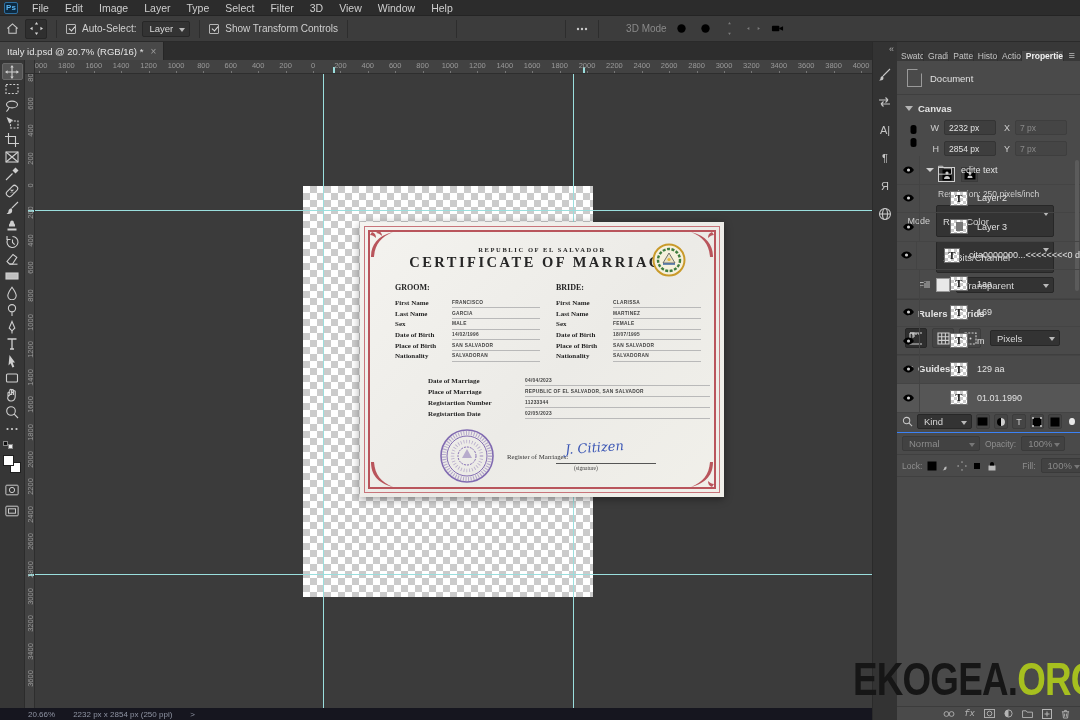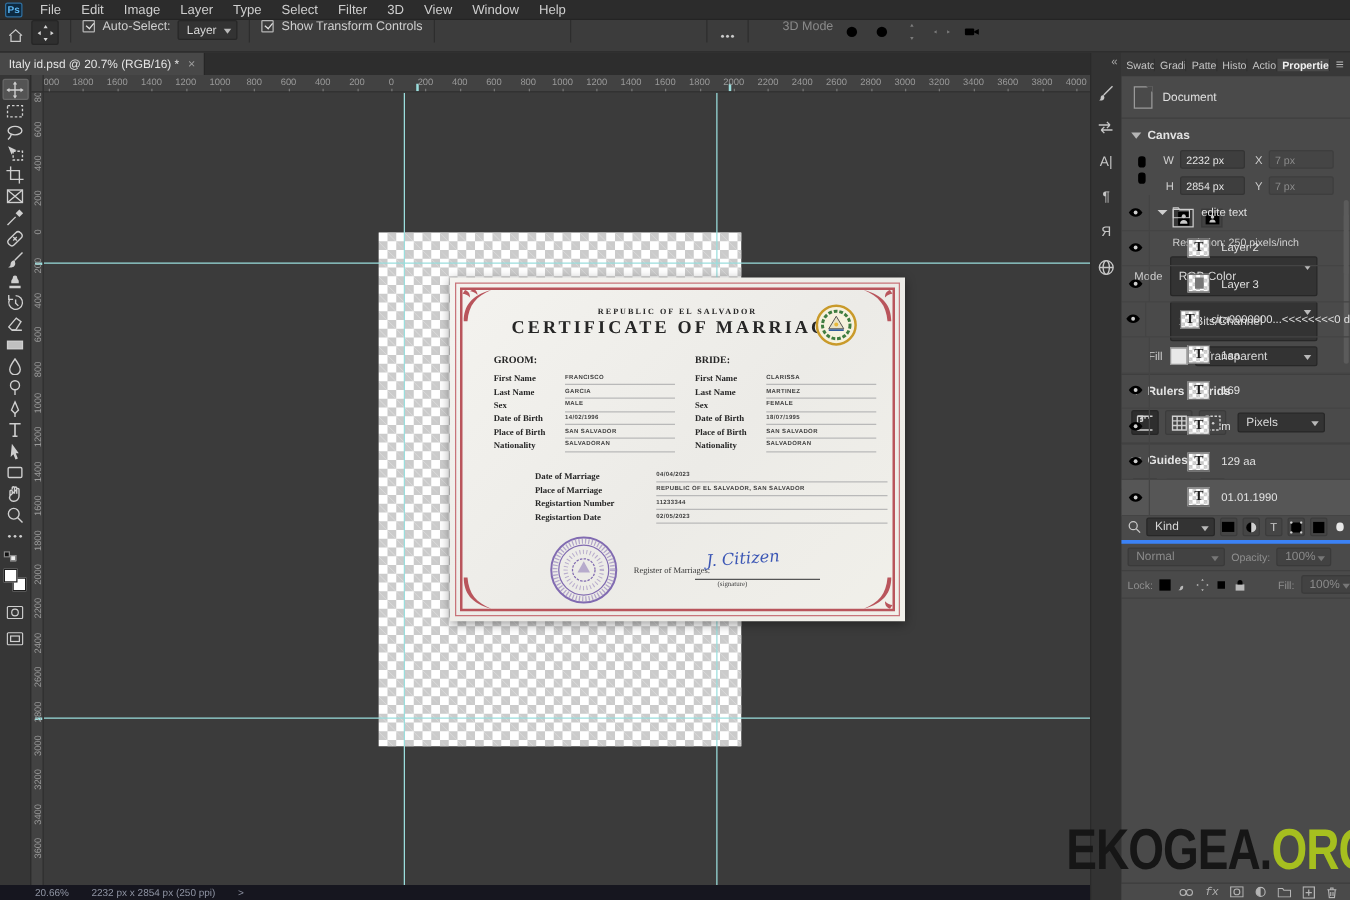--- a/index.html
+++ b/index.html
@@ -12,21 +12,21 @@
   .ic svg{stroke:currentColor;fill:none;stroke-width:1.1}
   .ic{display:inline-flex;align-items:center;justify-content:center;color:#c9c9c9}
 
   
   #menubar{position:absolute;left:0;top:0;width:1080px;height:16px;background:#2c2c2c;display:flex;align-items:center;z-index:30;border-bottom:1px solid #242424}
   #pslogo{width:14px;height:12px;margin:0 6px 0 4px;background:#0d2a41;color:#5cb6f2;font-size:8px;font-weight:bold;display:flex;align-items:center;justify-content:center;border:1px solid #2f6f9f;border-radius:2px}
   #menu-items{display:flex}
   #menu-items span{padding:0 8px;font-size:10.5px;color:#cfcfcf;line-height:16px;cursor:default}
 
   
-  #optionsbar{position:absolute;left:0;top:16px;width:1080px;height:26px;background:#3c3c3c;border-bottom:1px solid #2a2a2a;display:flex;z-index:29;gap:6px;padding-left:6px}
+  #optionsbar{position:absolute;left:0;top:16px;width:1080px;height:26px;background:#3c3c3c;border-bottom:1px solid #2a2a2a;display:flex;align-items:center;z-index:29;gap:6px;padding-left:6px}
   .optsep{width:1px;height:18px;background:#2d2d2d;margin:0 3px}
   .toolbtn{width:22px;height:20px;display:flex;align-items:center;justify-content:center;border-radius:2px}
   .toolbtn.cur{background:#2f2f2f;border:1px solid #262626}
   .cb{width:10px;height:10px;border:1px solid #b5b5b5;border-radius:1px;position:relative;background:#3c3c3c}
   .cb.on::after{content:"";position:absolute;left:2px;top:1px;width:5px;height:3px;border-left:1.5px solid #e2e2e2;border-bottom:1.5px solid #e2e2e2;transform:rotate(-50deg)}
   .optlabel{font-size:10px;color:#cfcfcf}
   .sel{background:#333333;border:1px solid #272727;border-radius:2px;height:16px;display:inline-flex;align-items:center;padding:0 16px 0 6px;position:relative;font-size:9.5px;color:#d8d8d8}
   .sel::after{content:"";position:absolute;right:4px;top:6px;border-left:3.5px solid transparent;border-right:3.5px solid transparent;border-top:4px solid #b9b9b9}
   .sel.dis{color:#8b8b8b;border-color:#3a3a3a;background:#424242}
   .sel.dis::after{border-top-color:#777}
@@ -102,21 +102,21 @@
   #signote{position:absolute;left:214px;top:243px;font-family:"Liberation Serif",serif;font-size:5.5px;color:#444}
 
   
   #icondock{position:absolute;left:872px;top:42px;width:25px;height:678px;background:#333333;border-left:1px solid #2a2a2a;z-index:22;display:flex;flex-direction:column;align-items:center}
   #icondock .collapse{font-size:9px;color:#aaa;height:14px;line-height:14px;align-self:flex-end;margin-right:3px}
   .dockic{width:21px;height:21px;margin-top:7px;display:flex;align-items:center;justify-content:center;color:#c6c6c6;font-size:11px}
   .dockic svg{stroke:currentColor;fill:none;stroke-width:1.1}
 
   
   #rightdock{position:absolute;left:897px;top:42px;width:183px;height:678px;background:#4a4a4a;z-index:21}
-  #paneltabs{height:19px;background:#383838;display:flex;align-items:center;font-size:8.5px;color:#c4c4c4}
+  #paneltabs{height:19px;background:#383838;display:flex;align-items:flex-end;font-size:8.5px;color:#c4c4c4}
   #paneltabs .ptab{padding:0 4px;display:flex;align-items:center;border-right:1px solid #303030;white-space:nowrap;overflow:hidden}
   #paneltabs .ptab.active{background:#4a4a4a;color:#f0f0f0;font-weight:bold}
   #paneltabs .pmenu{margin-left:auto;padding:0 5px;display:flex;align-items:center;color:#bbb;font-size:11px}
 
   #propscroll{position:relative;height:331px;overflow:hidden;border-bottom:1px solid #3a3a3a}
   .docrow{display:flex;align-items:center;gap:8px;padding:8px 10px 7px}
   .docicon{width:15px;height:18px;border:1px solid #9a9a9a;position:relative;background:#4a4a4a}
   .docicon::after{content:"";position:absolute;right:-1px;top:-1px;border-left:5px solid transparent;border-top:5px solid #4a4a4a;border-right:1px}
   .docrow span{font-size:9.5px;color:#e0e0e0}
   .pdiv{height:1px;background:#3f3f3f;margin:0 0 2px}
@@ -142,21 +142,21 @@
   .pib svg{stroke:currentColor;fill:none;stroke-width:1.1}
   .unitsel{width:70px;height:16px;margin-left:4px}
   .linesel{width:70px;height:16px;margin-left:12px;position:relative}
   .linesel .lineglyph{width:40px;height:1.6px;background:#cfcfcf}
   #propscrollbar{position:absolute;right:1px;top:110px;width:4px;height:120px;background:#5b5b5b;border-radius:2px}
 
   
   #layerstabs{height:19px;background:#383838;display:flex;align-items:stretch}
   #layerstab{background:#4a4a4a;padding:0 12px;display:flex;align-items:center;font-size:9.5px;font-weight:bold;color:#ececec}
   #layerstabs .pmenu{margin-left:auto;padding:0 6px;display:flex;align-items:center;color:#bbb;font-size:11px}
-  #lfilter{display:flex;align-items:center;gap:4px;padding:3px 5px;border-bottom:3px solid #3b82f6}
+  #lfilter{display:flex;align-items:center;gap:4px;padding:3px 5px;border-bottom:1px solid #3b82f6}
   #lfilter .ksel{width:62px;height:15px}
   #lfilter .fic{width:17px;height:15px;border:1px solid #3c3c3c;background:#454545;border-radius:2px;display:flex;align-items:center;justify-content:center;color:#cfcfcf;font-size:9px}
   #lfilter .dot{width:7px;height:7px;border-radius:50%;background:#e8e8e8;margin-left:3px}
   #lblend{display:flex;align-items:center;gap:5px;padding:3px 5px;border-bottom:1px solid #404040}
   #lblend .bsel{width:78px;height:15px}
   #lblend .osel{width:44px;height:15px}
   .dimlab{font-size:8.5px;color:#8f8f8f}
   #llock{display:flex;align-items:center;gap:5px;padding:3px 5px;border-bottom:1px solid #404040}
   #llock .lic{width:13px;height:13px;display:flex;align-items:center;justify-content:center;color:#b9b9b9}
   #llock .fsel{width:44px;height:15px}

